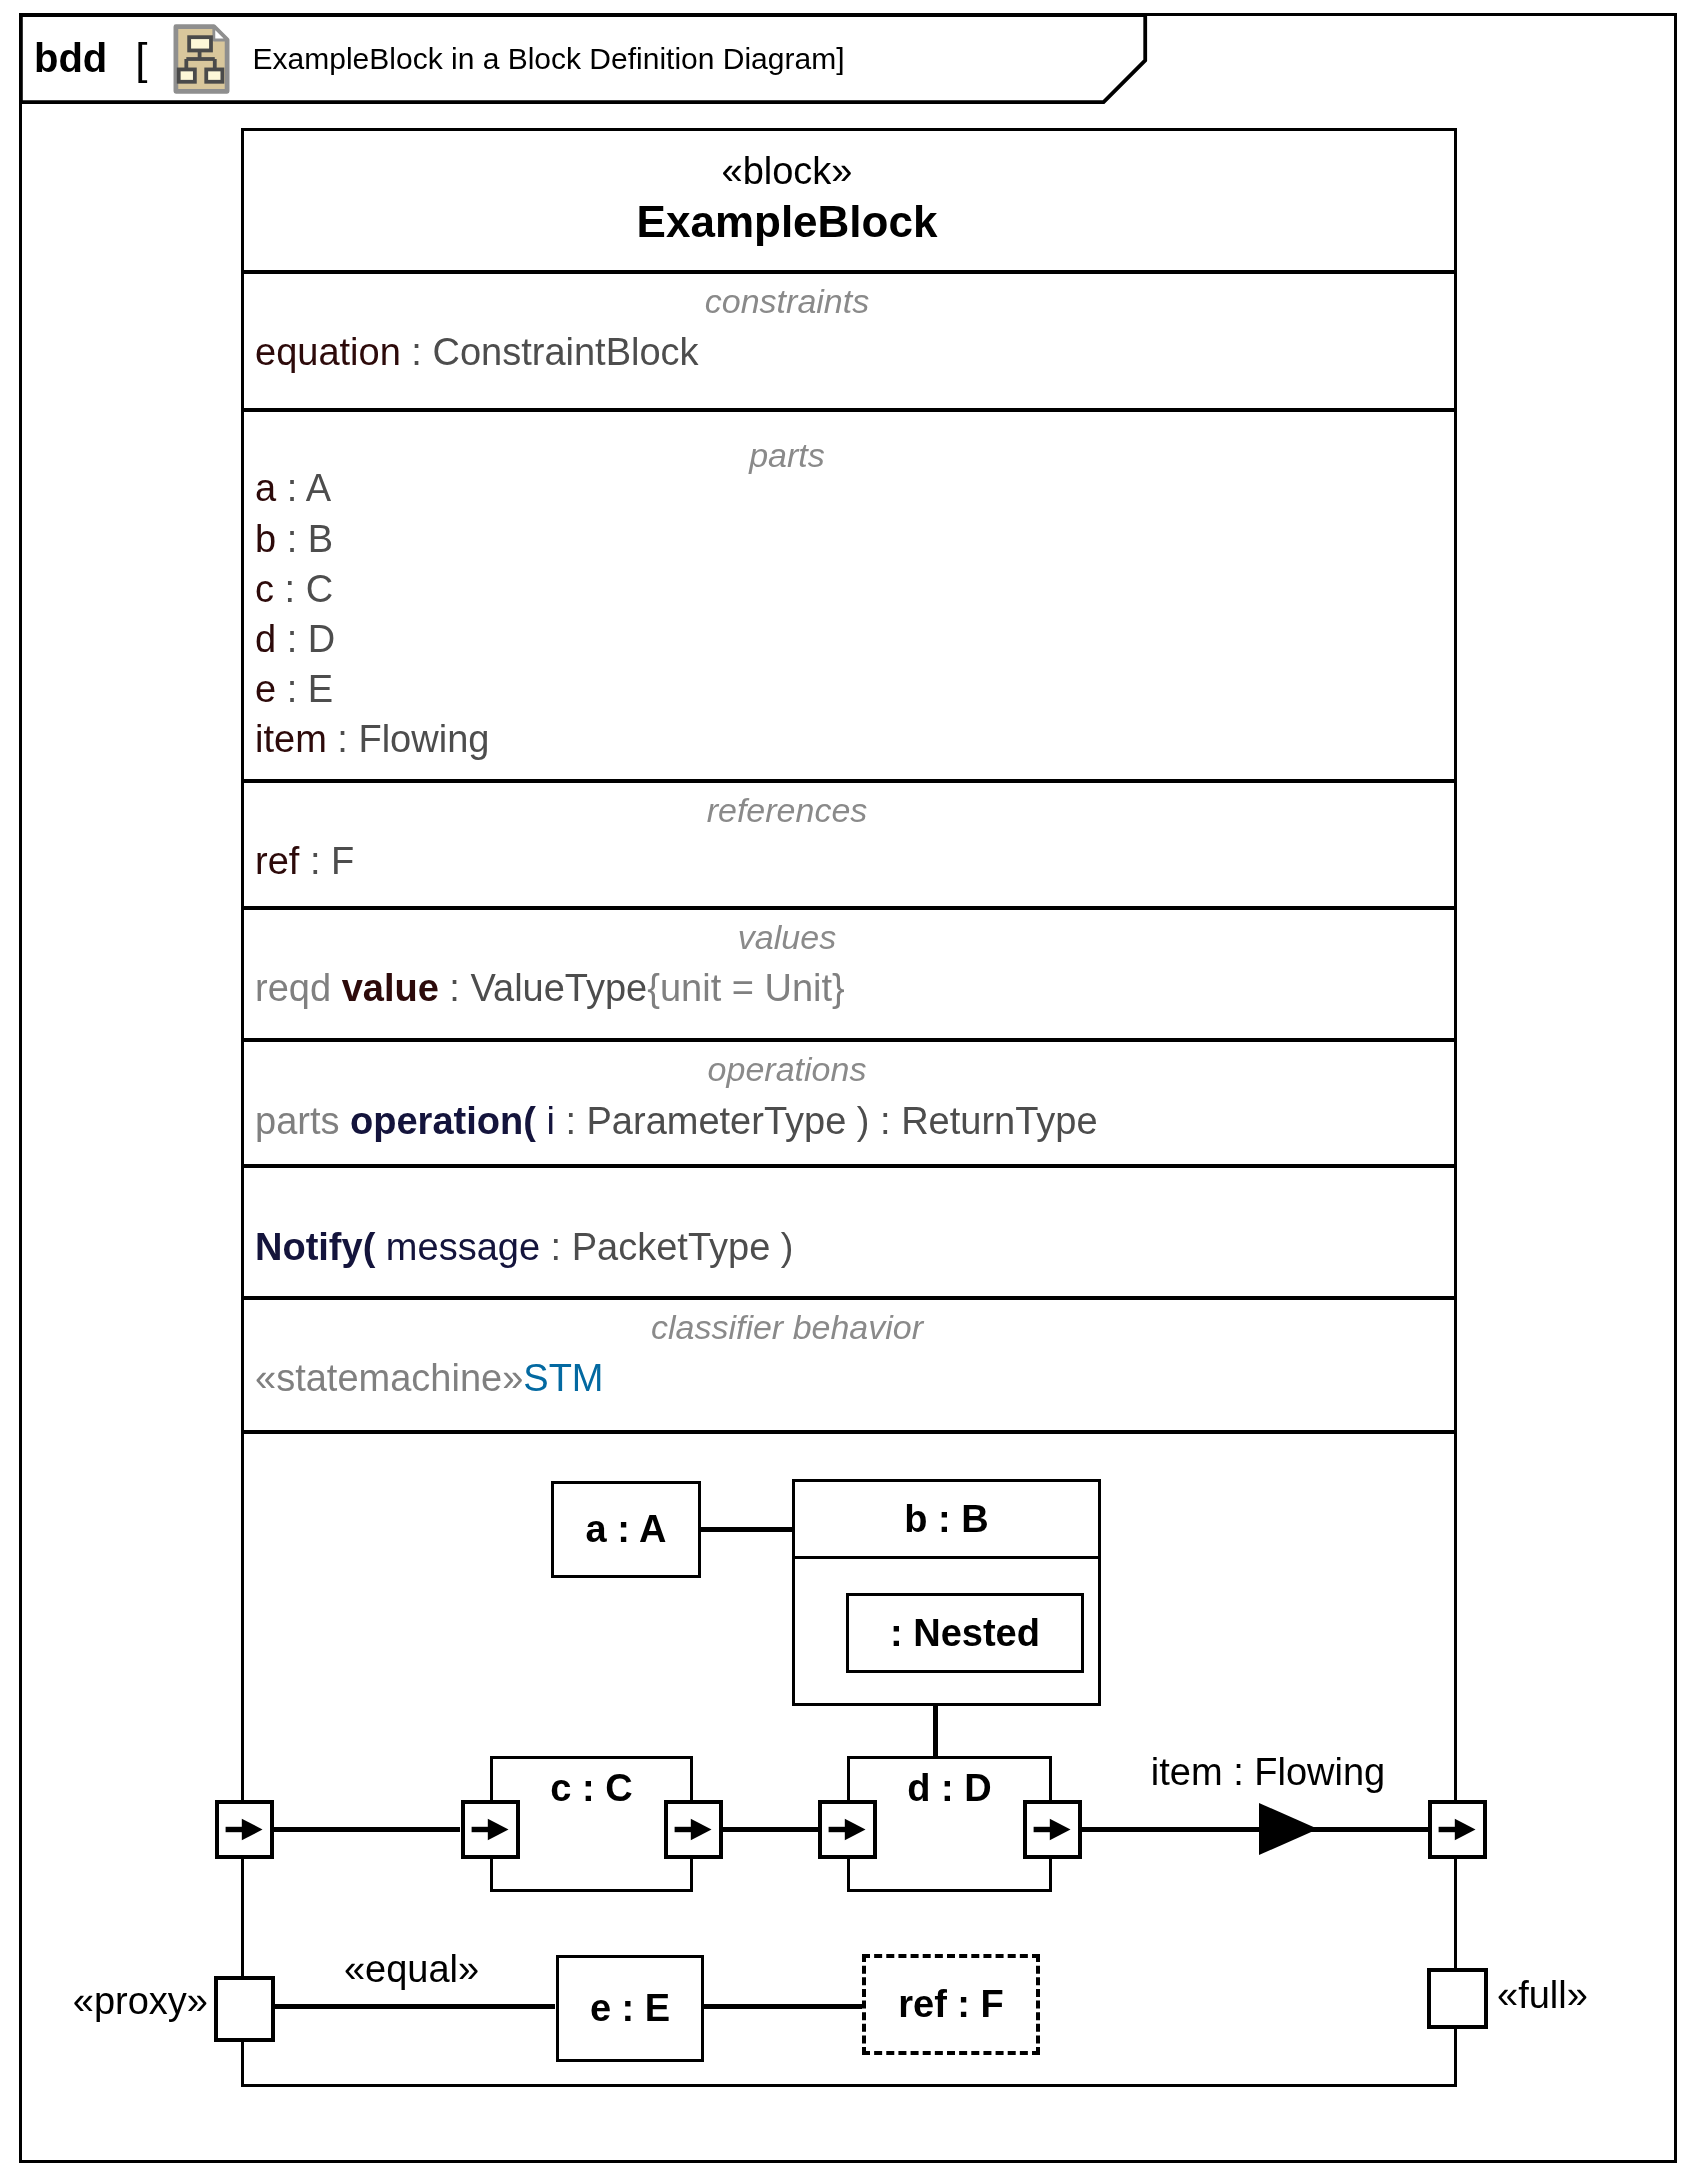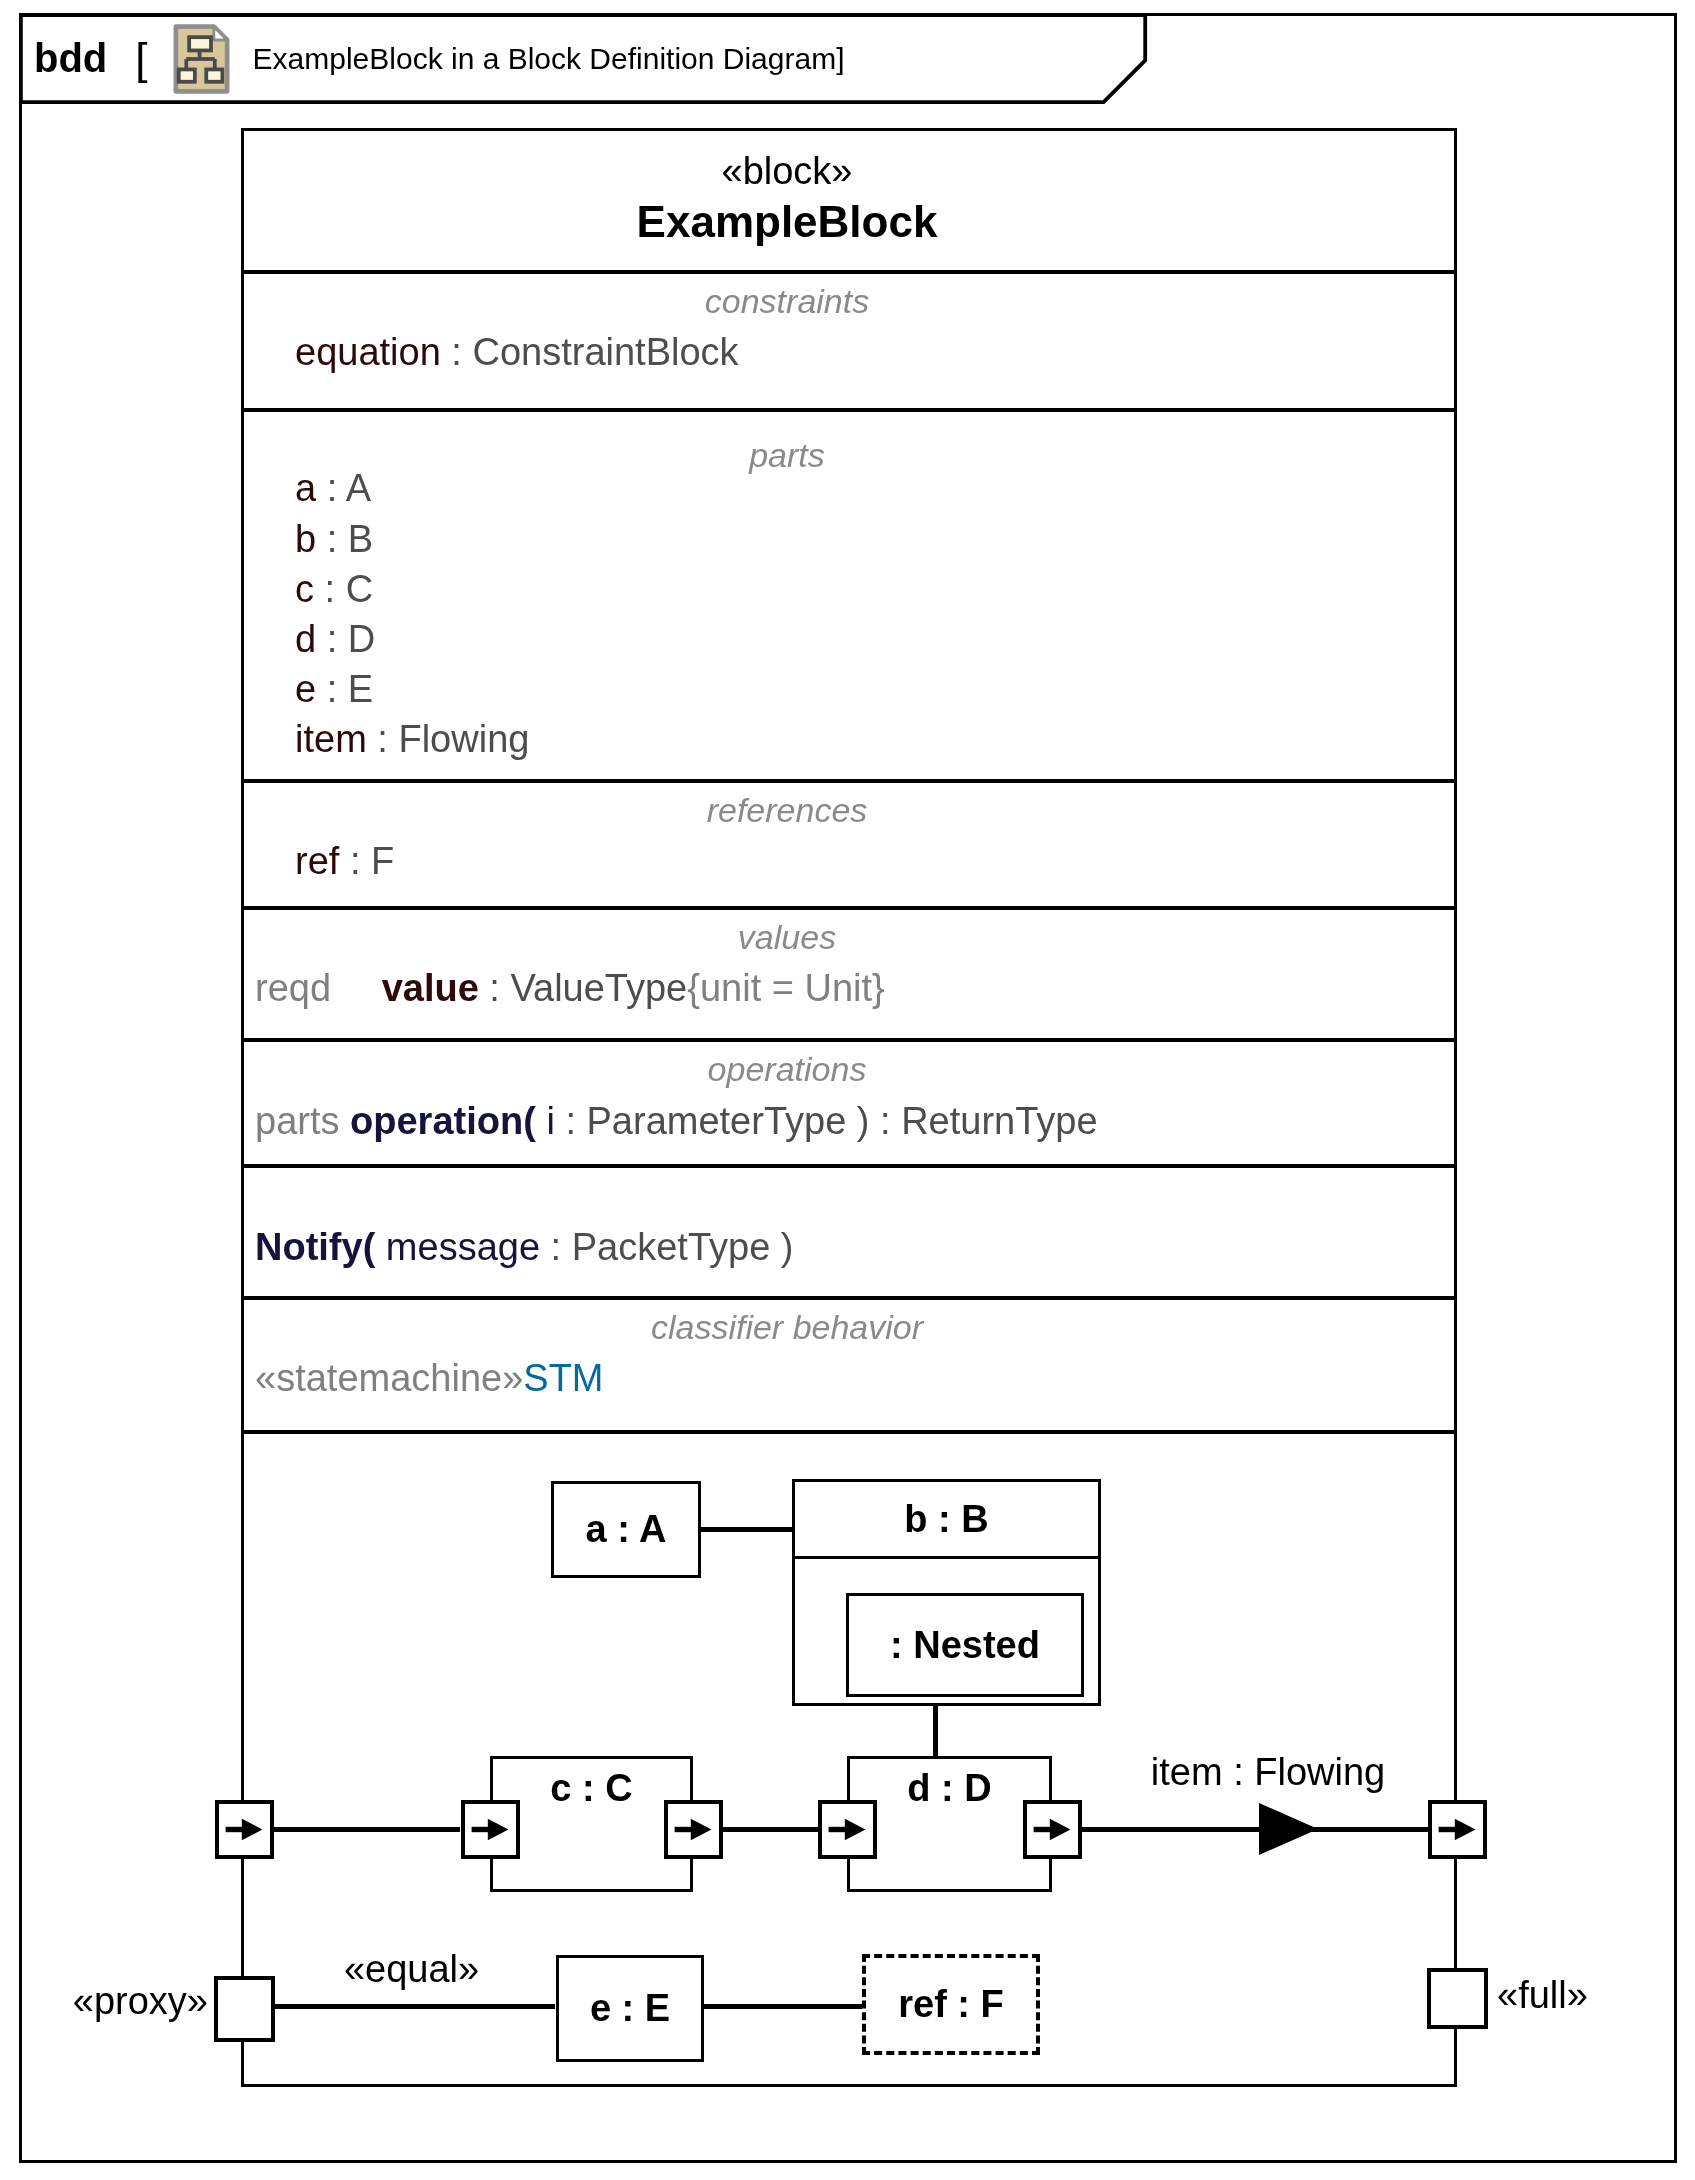--- a/index.html
+++ b/index.html
@@ -16,21 +16,21 @@
   .tab-title{font-size:30px;white-space:pre;}
   
   .block-outline{position:absolute;left:241px;top:128px;width:1216px;height:1959px;
                  border:3.8px solid #000;box-sizing:border-box;background:#fff;}
   .hdiv{position:absolute;left:241px;width:1216px;height:3.8px;background:#000;}
   .center-row{position:absolute;left:245px;width:1084px;text-align:center;white-space:pre;}
   .feature-row{position:absolute;left:255px;width:1192px;white-space:pre;font-size:38px;}
   .comp-label{color:#8a8a8a;font-style:italic;font-size:34px;}
   .stereo{font-size:38px;}
   .block-name{font-size:44px;font-weight:bold;}
-  .fname{color:#2d0a0a;margin-left:40px;}
+  .fname{color:#2d0a0a;}
   .ftype{color:#4d4d4d;text-align:right;}
   .fprefix{color:#808080;}
   .fconstraint{color:#808080;}
   .opname{color:#14143c;font-weight:bold;}
   .opparam{color:#14143c;}
   .bstereo{color:#808080;}
   .bname{color:#0369a1;}
   
   .sbox{position:absolute;border:3.8px solid #000;box-sizing:border-box;background:#fff;
         display:flex;align-items:center;justify-content:center;}
@@ -123,21 +123,21 @@
 
   <div class="sbox" style="left:551px;top:1481px;width:150px;height:97px">
     <span class="slabel">a : A</span>
   </div>
 
   <div class="sbox" style="left:792px;top:1479px;width:309px;height:227px;display:block">
     <div style="height:74px;border-bottom:3.8px solid #000;display:flex;align-items:center;justify-content:center">
       <span class="slabel">b : B</span>
     </div>
   </div>
-  <div class="sbox" style="left:846px;top:1593px;width:238px;height:104px">
+  <div class="sbox" style="left:846px;top:1593px;width:238px;height:80px">
     <span class="slabel">: Nested</span>
   </div>
 
   <div class="sbox toplabel" style="left:490px;top:1756px;width:203px;height:136px">
     <span class="slabel">c : C</span>
   </div>
   <div class="sbox toplabel" style="left:847px;top:1756px;width:205px;height:136px">
     <span class="slabel">d : D</span>
   </div>
 

